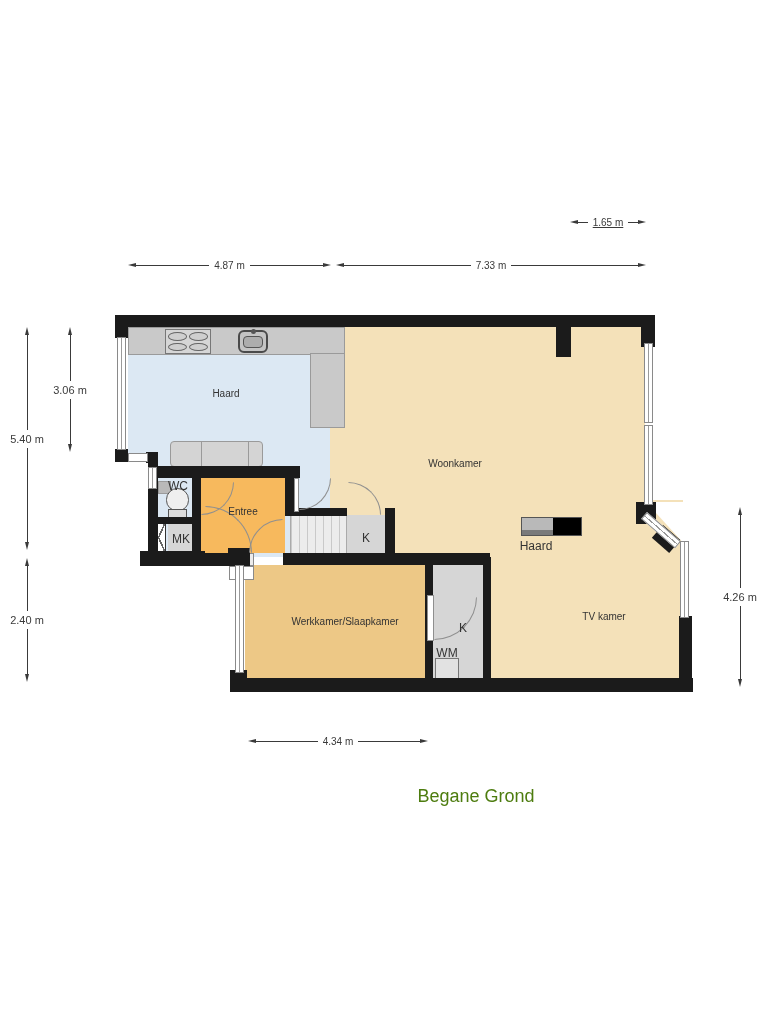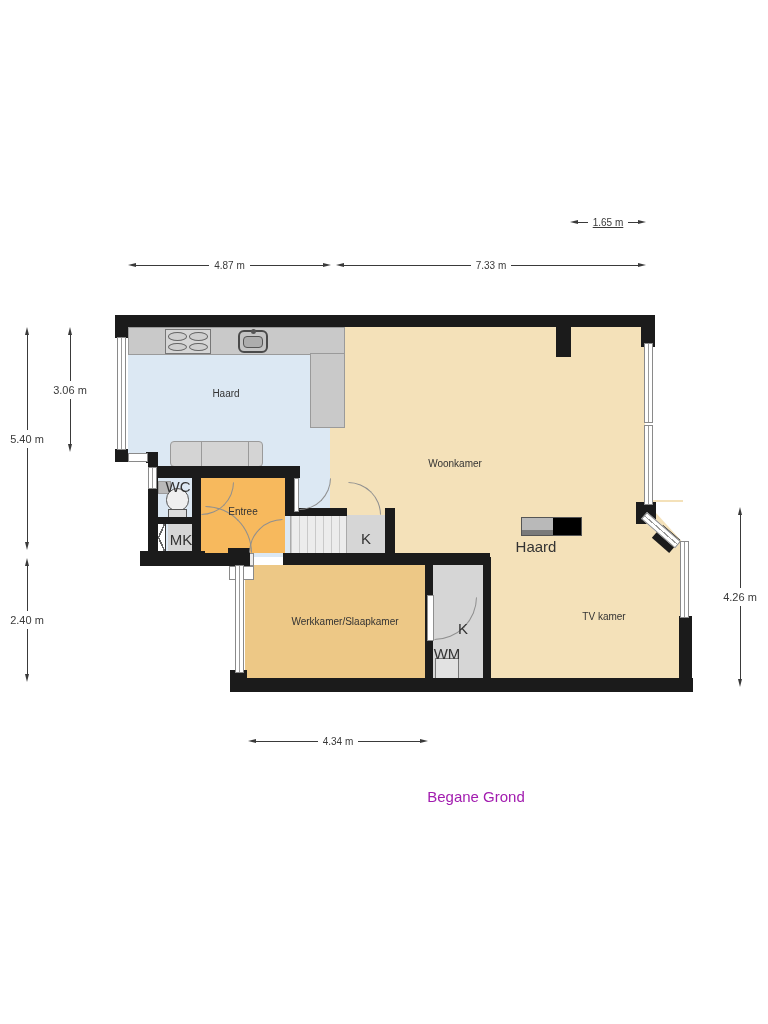--- a/index.html
+++ b/index.html
@@ -19,22 +19,22 @@
   .window.h{background:linear-gradient(to bottom,transparent 42%,#9a9a9a 42%,#9a9a9a 58%,transparent 58%),#fff;}
   .stairs{position:absolute;background:repeating-linear-gradient(90deg,#c9c9c9 0 1px,#ececec 1px 8px);
           border:1px solid #aaa;box-sizing:border-box;}
   .arc{position:absolute;box-sizing:border-box;border:1.4px solid var(--c-door,#8f8f8f);background:transparent;}
   .arc.hinge-tl{border-color:transparent var(--c-door,#8f8f8f) var(--c-door,#8f8f8f) transparent;border-bottom-right-radius:100%;}
   .arc.hinge-bl{border-color:var(--c-door,#8f8f8f) var(--c-door,#8f8f8f) transparent transparent;border-top-right-radius:100%;}
   .arc.hinge-br{border-color:var(--c-door,#8f8f8f) transparent transparent var(--c-door,#8f8f8f);border-top-left-radius:100%;}
   .leaf{position:absolute;background:#fff;border:1px solid #8f8f8f;box-sizing:border-box;}
   .lbl{position:absolute;transform:translate(-50%,-50%);font-size:10px;line-height:11px;
        color:var(--c-text,#333);white-space:nowrap;}
-  .lbl.sm{font-size:15px;}
-  .title{position:absolute;transform:translate(-50%,-50%);font-size:15px;color:#a21caf;white-space:nowrap;}
+  .lbl.sm{font-size:12px;}
+  .title{position:absolute;transform:translate(-50%,-50%);font-size:18px;color:#4d7c0f;white-space:nowrap;}
   
   .dim-h{position:absolute;display:flex;align-items:center;height:12px;font-size:10px;color:var(--c-dim,#3a3a3a);}
   .dim-h .ln{flex:1;height:1px;background:var(--c-dim,#3a3a3a);}
   .dim-h .tx{padding:0 5px;white-space:nowrap;}
   .dim-h .ar-l{width:0;height:0;border-top:2.6px solid transparent;border-bottom:2.6px solid transparent;border-right:8px solid var(--c-dim,#3a3a3a);}
   .dim-h .ar-r{width:0;height:0;border-top:2.6px solid transparent;border-bottom:2.6px solid transparent;border-left:8px solid var(--c-dim,#3a3a3a);}
   .dim-v{position:absolute;display:flex;flex-direction:column;align-items:center;width:44px;font-size:11px;color:var(--c-dim,#3a3a3a);}
   .dim-v .ln{flex:1;width:1px;background:var(--c-dim,#3a3a3a);}
   .dim-v .tx{padding:3px 0;white-space:nowrap;}
   .dim-v .ar-u{width:0;height:0;border-left:2.6px solid transparent;border-right:2.6px solid transparent;border-bottom:8px solid var(--c-dim,#3a3a3a);}

